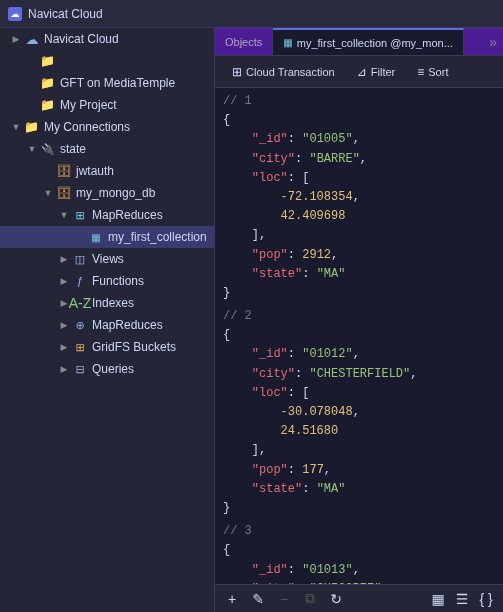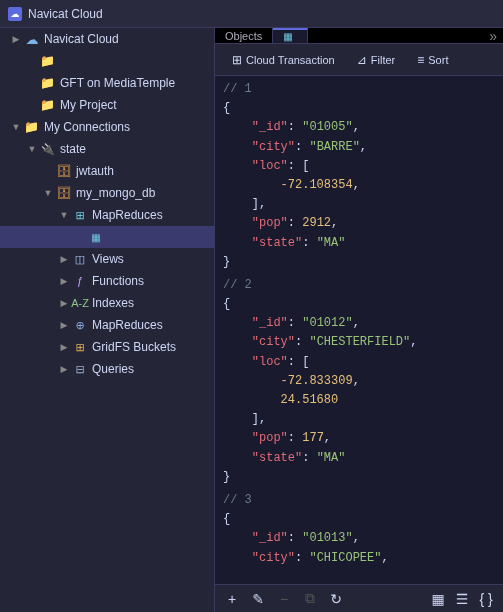--- a/index.html
+++ b/index.html
@@ -105,44 +105,44 @@
     .icon-db { color: #e8a44a; font-size: 12px; }
     
     .icon-collections { color: #6ec9e0; font-size: 11px; }
     
     .icon-table { color: #6ec9e0; font-size: 10px; }
     
     .icon-views { color: #a8c8ff; font-size: 11px; }
     
     .icon-func { color: #c0a0ff; font-size: 11px; }
     
-    .icon-index { color: #88cc88; font-size: 11px; }
+    .icon-index { color: #88cc88; font-size: 14px; }
     
     .icon-map { color: #88aadd; font-size: 11px; }
     
     .icon-grid { color: #ddaa55; font-size: 11px; }
     
     .icon-query { color: #99aacc; font-size: 11px; }
 
     
     .content {
       flex: 1;
       display: flex;
       flex-direction: column;
       background: #1a1a2e;
       overflow: hidden;
     }
 
     
     .tab-bar {
       display: flex;
       align-items: stretch;
-      background: #000000;
+      background: #4c1d95;
       border-bottom: 1px solid #3a3a5e;
-      height: 16px;
+      height: 28px;
       flex-shrink: 0;
     }
     .tab {
       display: flex;
       align-items: center;
       padding: 0 10px;
       font-size: 11px;
       color: #aab;
       cursor: pointer;
       border-right: 1px solid #3a3a5e;
@@ -301,20 +301,21 @@
         <span class="tree-label">my_mongo_db</span>
       </div>
       <div class="tree-item indent-4">
         <span class="tree-arrow expanded"></span>
         <span class="tree-icon icon-collections">⊞</span>
         <span class="tree-label">MapReduces</span>
       </div>
       <div class="tree-item indent-5 selected">
         <span class="tree-arrow empty"></span>
         <span class="tree-icon icon-table">▦</span>
+        <span class="tree-label">my_first_collection</span>
       </div>
       <div class="tree-item indent-4">
         <span class="tree-arrow collapsed"></span>
         <span class="tree-icon icon-views">◫</span>
         <span class="tree-label">Views</span>
       </div>
       <div class="tree-item indent-4">
         <span class="tree-arrow collapsed"></span>
         <span class="tree-icon icon-func">ƒ</span>
         <span class="tree-label">Functions</span>
@@ -342,20 +343,21 @@
     </div>
 
   <div class="content">
 
     <div class="tab-bar">
       <div class="tab">
         <span>Objects</span>
       </div>
       <div class="tab active">
         <span class="tab-icon">▦</span>
+        <span>my_first_collection @my_mon...</span>
       </div>
       <div class="tab-overflow">
         <span>»</span>
       </div>
     </div>
 
     <div class="toolbar">
       <button class="toolbar-btn">
         <span class="toolbar-btn-icon">⊞</span>
         <span>Cloud Transaction</span>
@@ -371,32 +373,33 @@
     </div>
 
     <div class="json-area">
     <div style="margin-bottom: 4px;">
           <div class="json-line line-comment">// 1</div>
           <div class="json-line"><span class="brace">{</span></div>
           <div class="json-line">    <span class="key">"_id"</span>: <span class="str-val">"01005"</span>,</div>
           <div class="json-line">    <span class="key">"city"</span>: <span class="str-val">"BARRE"</span>,</div>
           <div class="json-line">    <span class="key">"loc"</span>: <span class="arr-val">[</span></div>
           <div class="json-line">        <span class="num-val">-72.108354</span>,</div>
+          <div class="json-line">        <span class="num-val">42.409698</span></div>
           <div class="json-line"><span class="brace">    ],</span></div>
           <div class="json-line">    <span class="key">"pop"</span>: <span class="num-val">2912</span>,</div>
           <div class="json-line">    <span class="key">"state"</span>: <span class="str-val">"MA"</span></div>
           <div class="json-line"><span class="brace">}</span></div>
         </div>
         <div style="margin-bottom: 4px;">
           <div class="json-line line-comment">// 2</div>
           <div class="json-line"><span class="brace">{</span></div>
           <div class="json-line">    <span class="key">"_id"</span>: <span class="str-val">"01012"</span>,</div>
           <div class="json-line">    <span class="key">"city"</span>: <span class="str-val">"CHESTERFIELD"</span>,</div>
           <div class="json-line">    <span class="key">"loc"</span>: <span class="arr-val">[</span></div>
-          <div class="json-line">        <span class="num-val">-72.833309</span>,</div>
+          <div class="json-line">        <span class="num-val">-30.078048</span>,</div>
           <div class="json-line">        <span class="num-val">24.51680</span></div>
           <div class="json-line"><span class="brace">    ],</span></div>
           <div class="json-line">    <span class="key">"pop"</span>: <span class="num-val">177</span>,</div>
           <div class="json-line">    <span class="key">"state"</span>: <span class="str-val">"MA"</span></div>
           <div class="json-line"><span class="brace">}</span></div>
         </div>
         <div style="margin-bottom: 4px;">
           <div class="json-line line-comment">// 3</div>
           <div class="json-line"><span class="brace">{</span></div>
           <div class="json-line">    <span class="key">"_id"</span>: <span class="str-val">"01013"</span>,</div>

